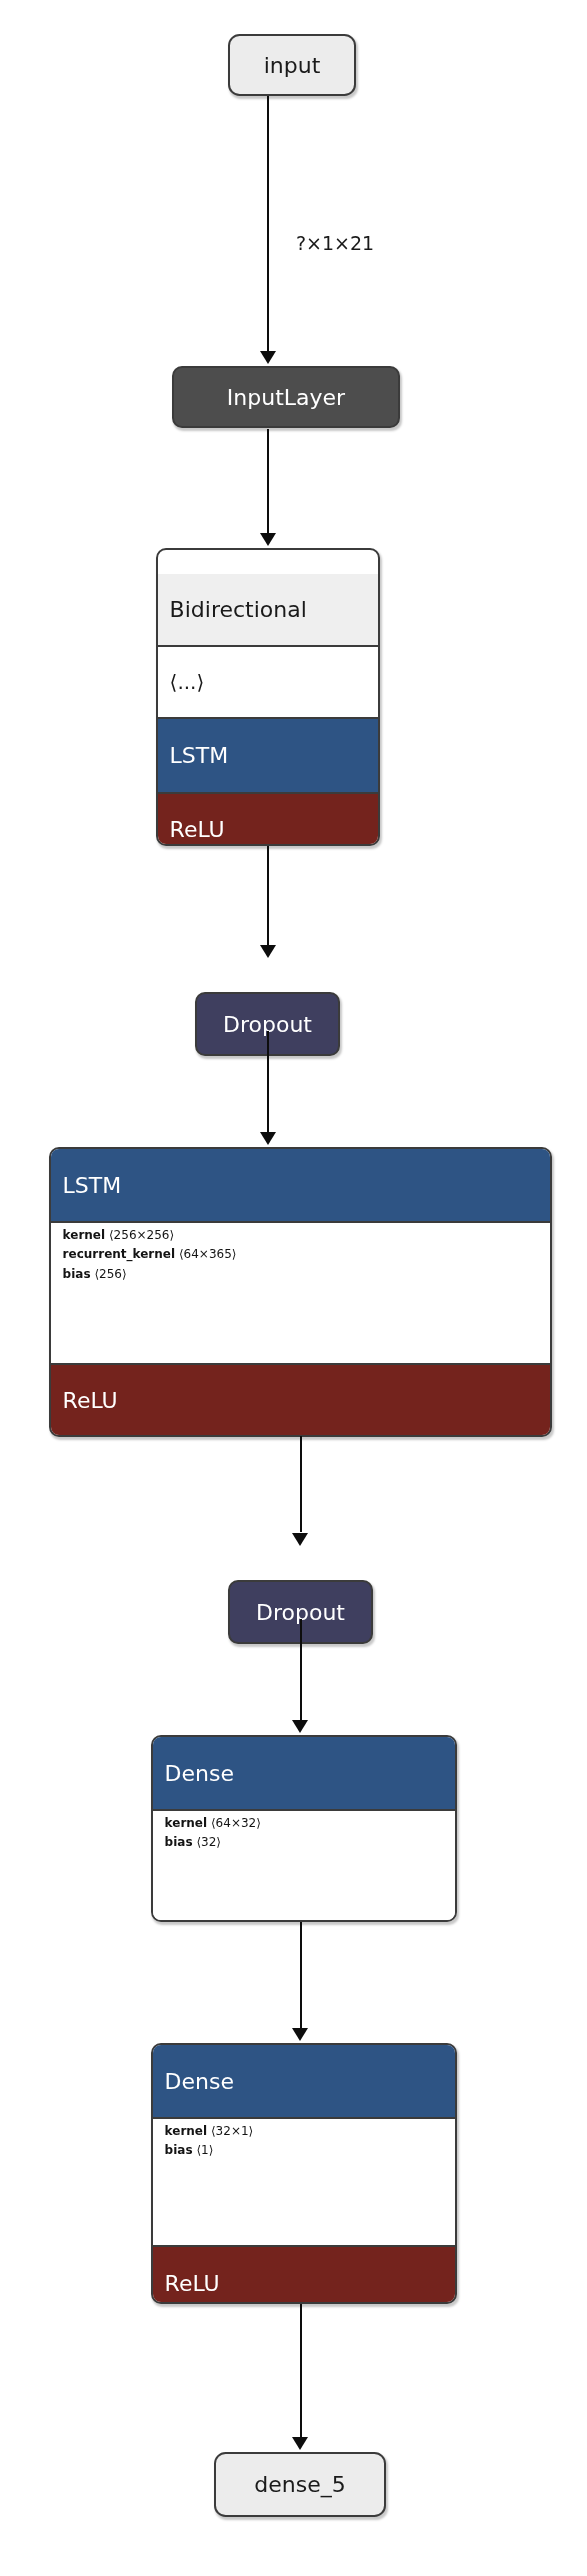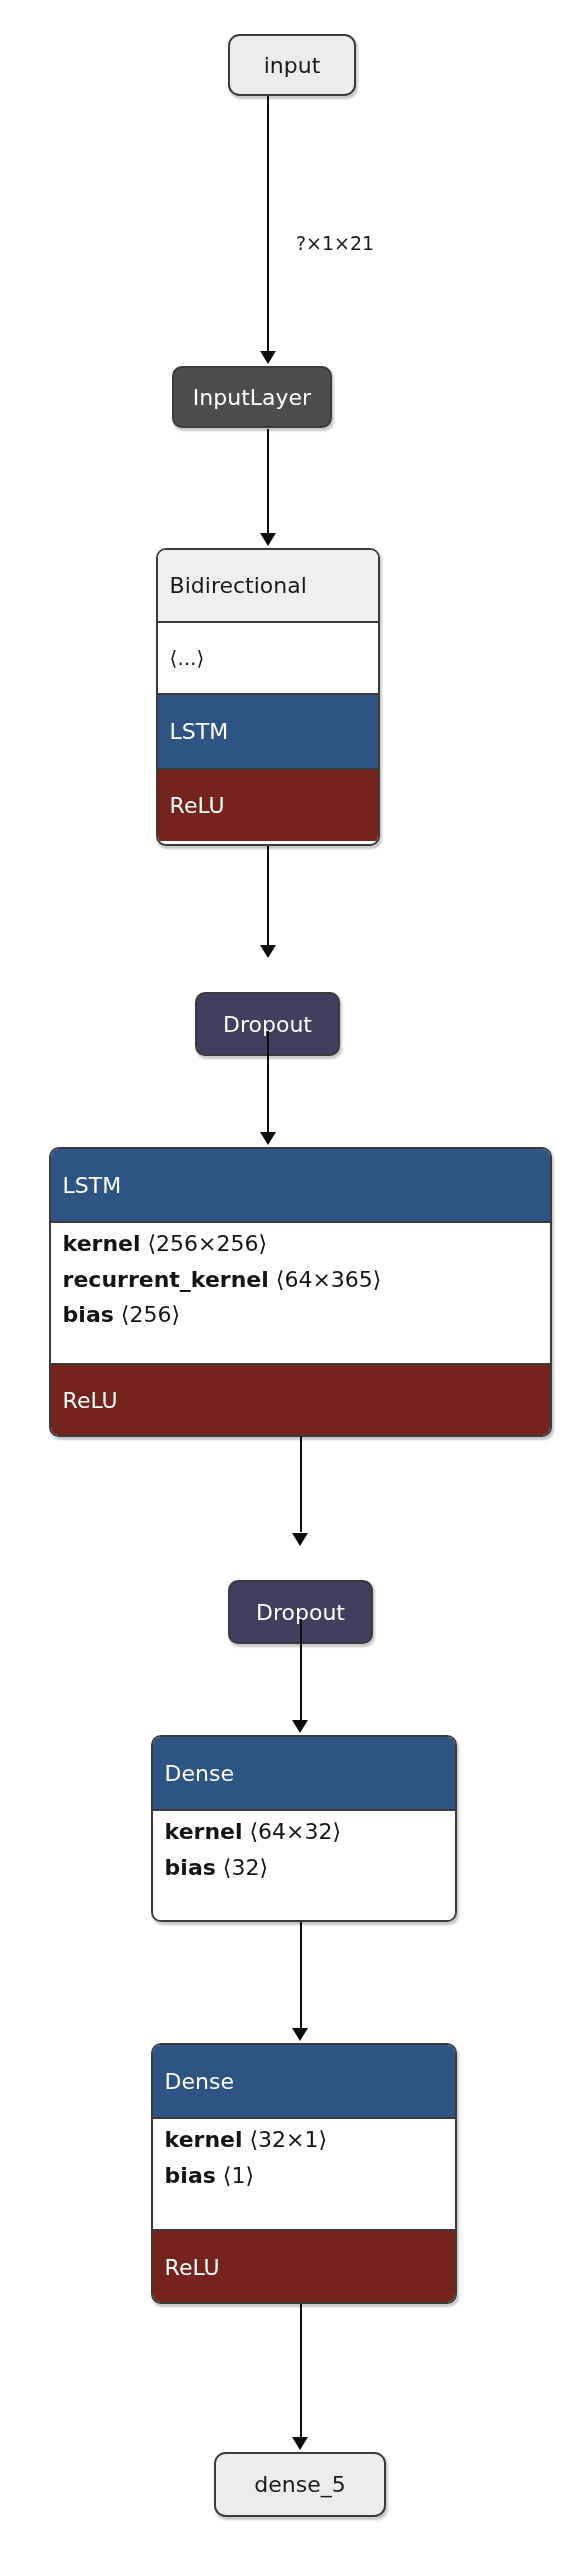--- a/index.html
+++ b/index.html
@@ -71,21 +71,21 @@
 
   
   .row.weights {
     display: block;
     background: #ffffff;
     color: #1a1a1a;
     padding-top: 2.9px;
     padding-bottom: 2.9px;
   }
   .wline {
-    font-size: 22px;
+    font-size: 12px;
     line-height: 1.62;
     white-space: nowrap;
     color: #141414;
   }
   .wname  { font-weight: bold; }
   .wshape { font-weight: normal; }
 
   
   .edge {
     position: absolute;
@@ -113,29 +113,29 @@
 <div id="graph">
 
   <div class="node pill" style="left:200px; top:34px; width:128px; height:62px;margin-left:28px;">
     <span>input</span>
   </div>
 
   <div class="edge" style="left:267px; top:96px; height:255px;"></div>
   <div class="arrow" style="left:260px; top:351px;"></div>
   <div class="edge-label" style="left:296px; top:232px;">?×1×21</div>
 
-  <div class="node solid gray" style="left:172px; top:366px; width:160px; height:62px;">
+  <div class="node solid gray" style="left:172px; top:366px; width:228px; height:62px;">
     <span>InputLayer</span>
   </div>
 
   <div class="edge" style="left:267px; top:429px; height:104px;"></div>
   <div class="arrow" style="left:260px; top:533px;"></div>
 
   <div class="node rows" style="left:156px; top:548px; width:224px; height:298px;">
-    <div class="row head-gray" style="height:71px;">
+    <div class="row head-gray" style="height:71px;margin-top:24px;">
       <span>Bidirectional</span>
     </div>
     <div class="row white" style="height:72px;">
       <span>⟨...⟩</span>
     </div>
     <div class="row blue" style="height:75px;">
       <span>LSTM</span>
     </div>
     <div class="row red" style="height:73px;">
       <span>ReLU</span>
@@ -201,21 +201,21 @@
     </div>
   </div>
 
   <div class="edge" style="left:300px; top:1922px; height:106px;"></div>
   <div class="arrow" style="left:292px; top:2028px;"></div>
 
   <div class="node rows" style="left:151px; top:2043px; width:306px; height:261px;">
     <div class="row head-blue" style="height:72px;">
       <span>Dense</span>
     </div>
-    <div class="row weights" style="height:112px;">
+    <div class="row weights" style="height:128px;">
       <div class="wline">
         <span class="wname">kernel</span> 
         <span class="wshape">⟨32×1⟩</span>
       </div>
       <div class="wline">
         <span class="wname">bias</span> 
         <span class="wshape">⟨1⟩</span>
       </div>
     </div>
     <div class="row red" style="height:74px;">

